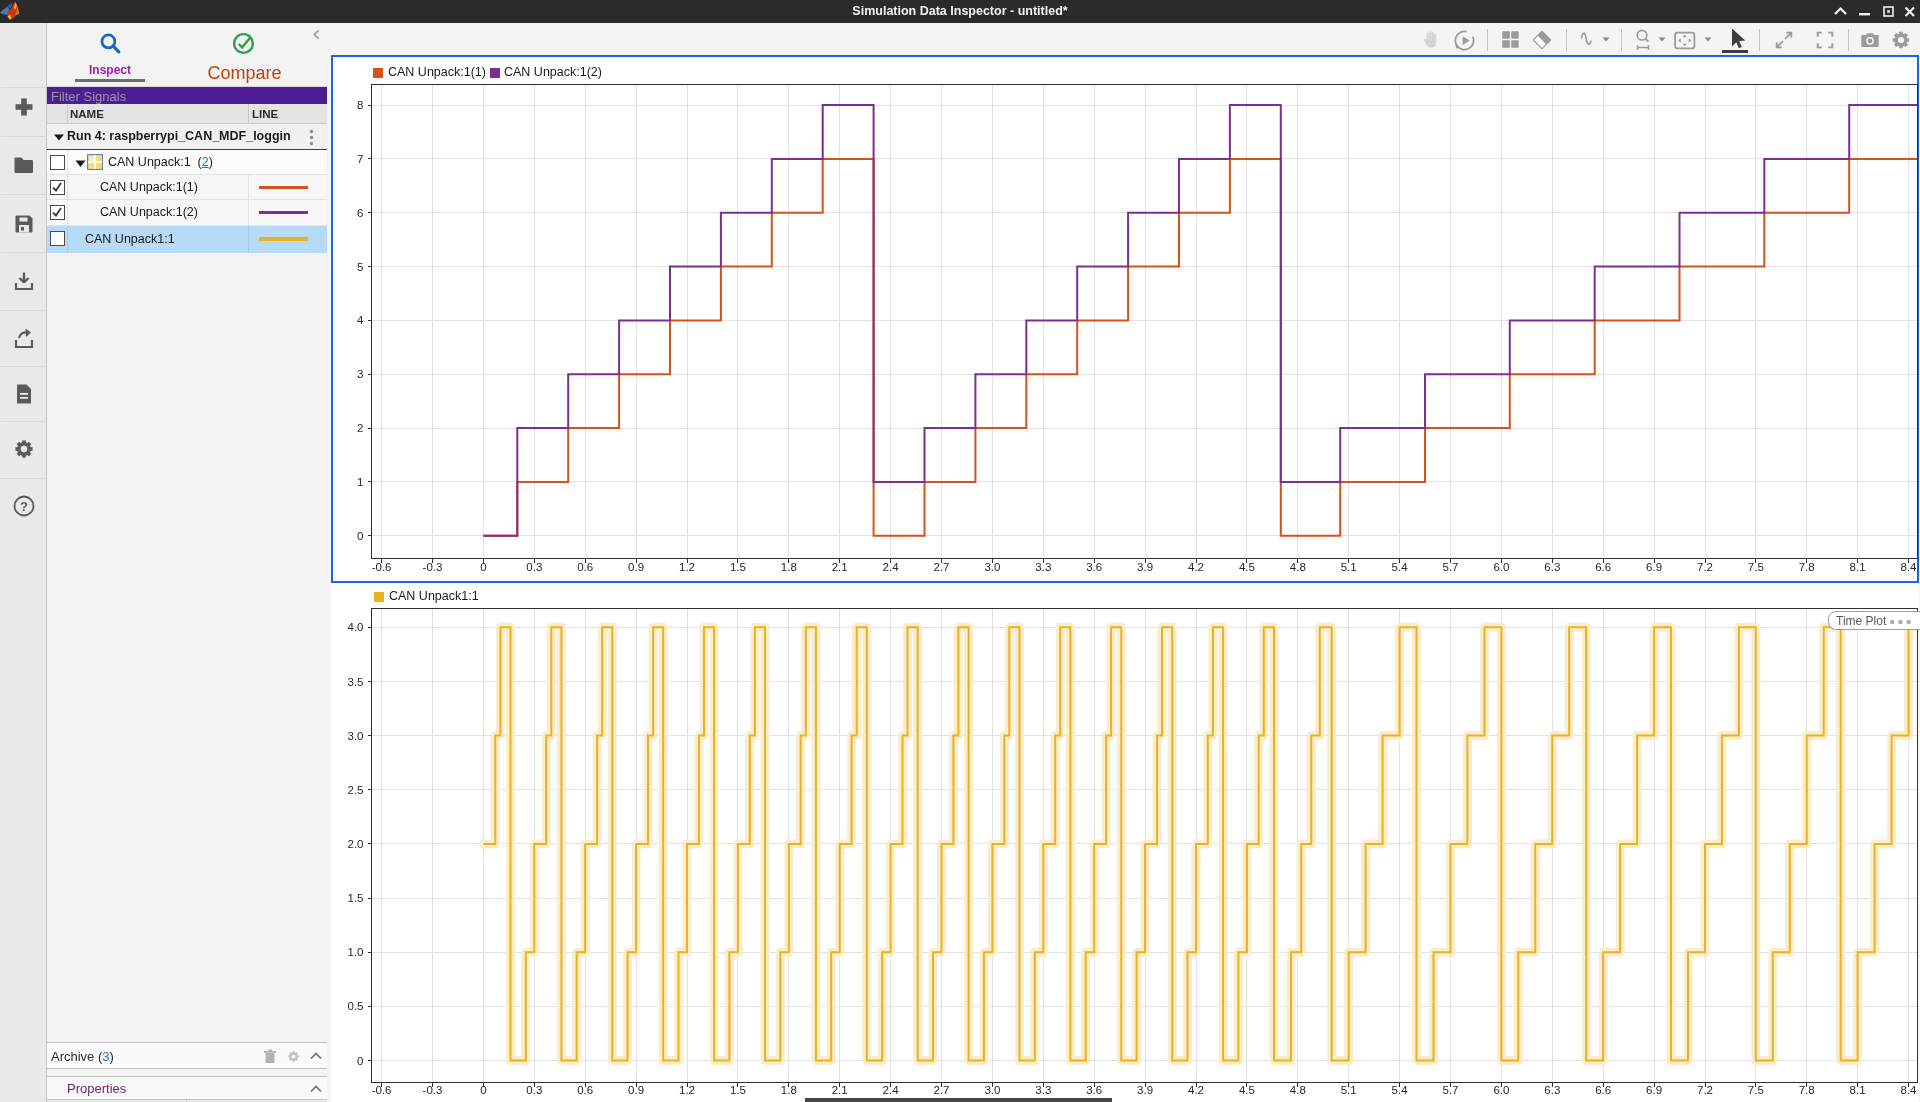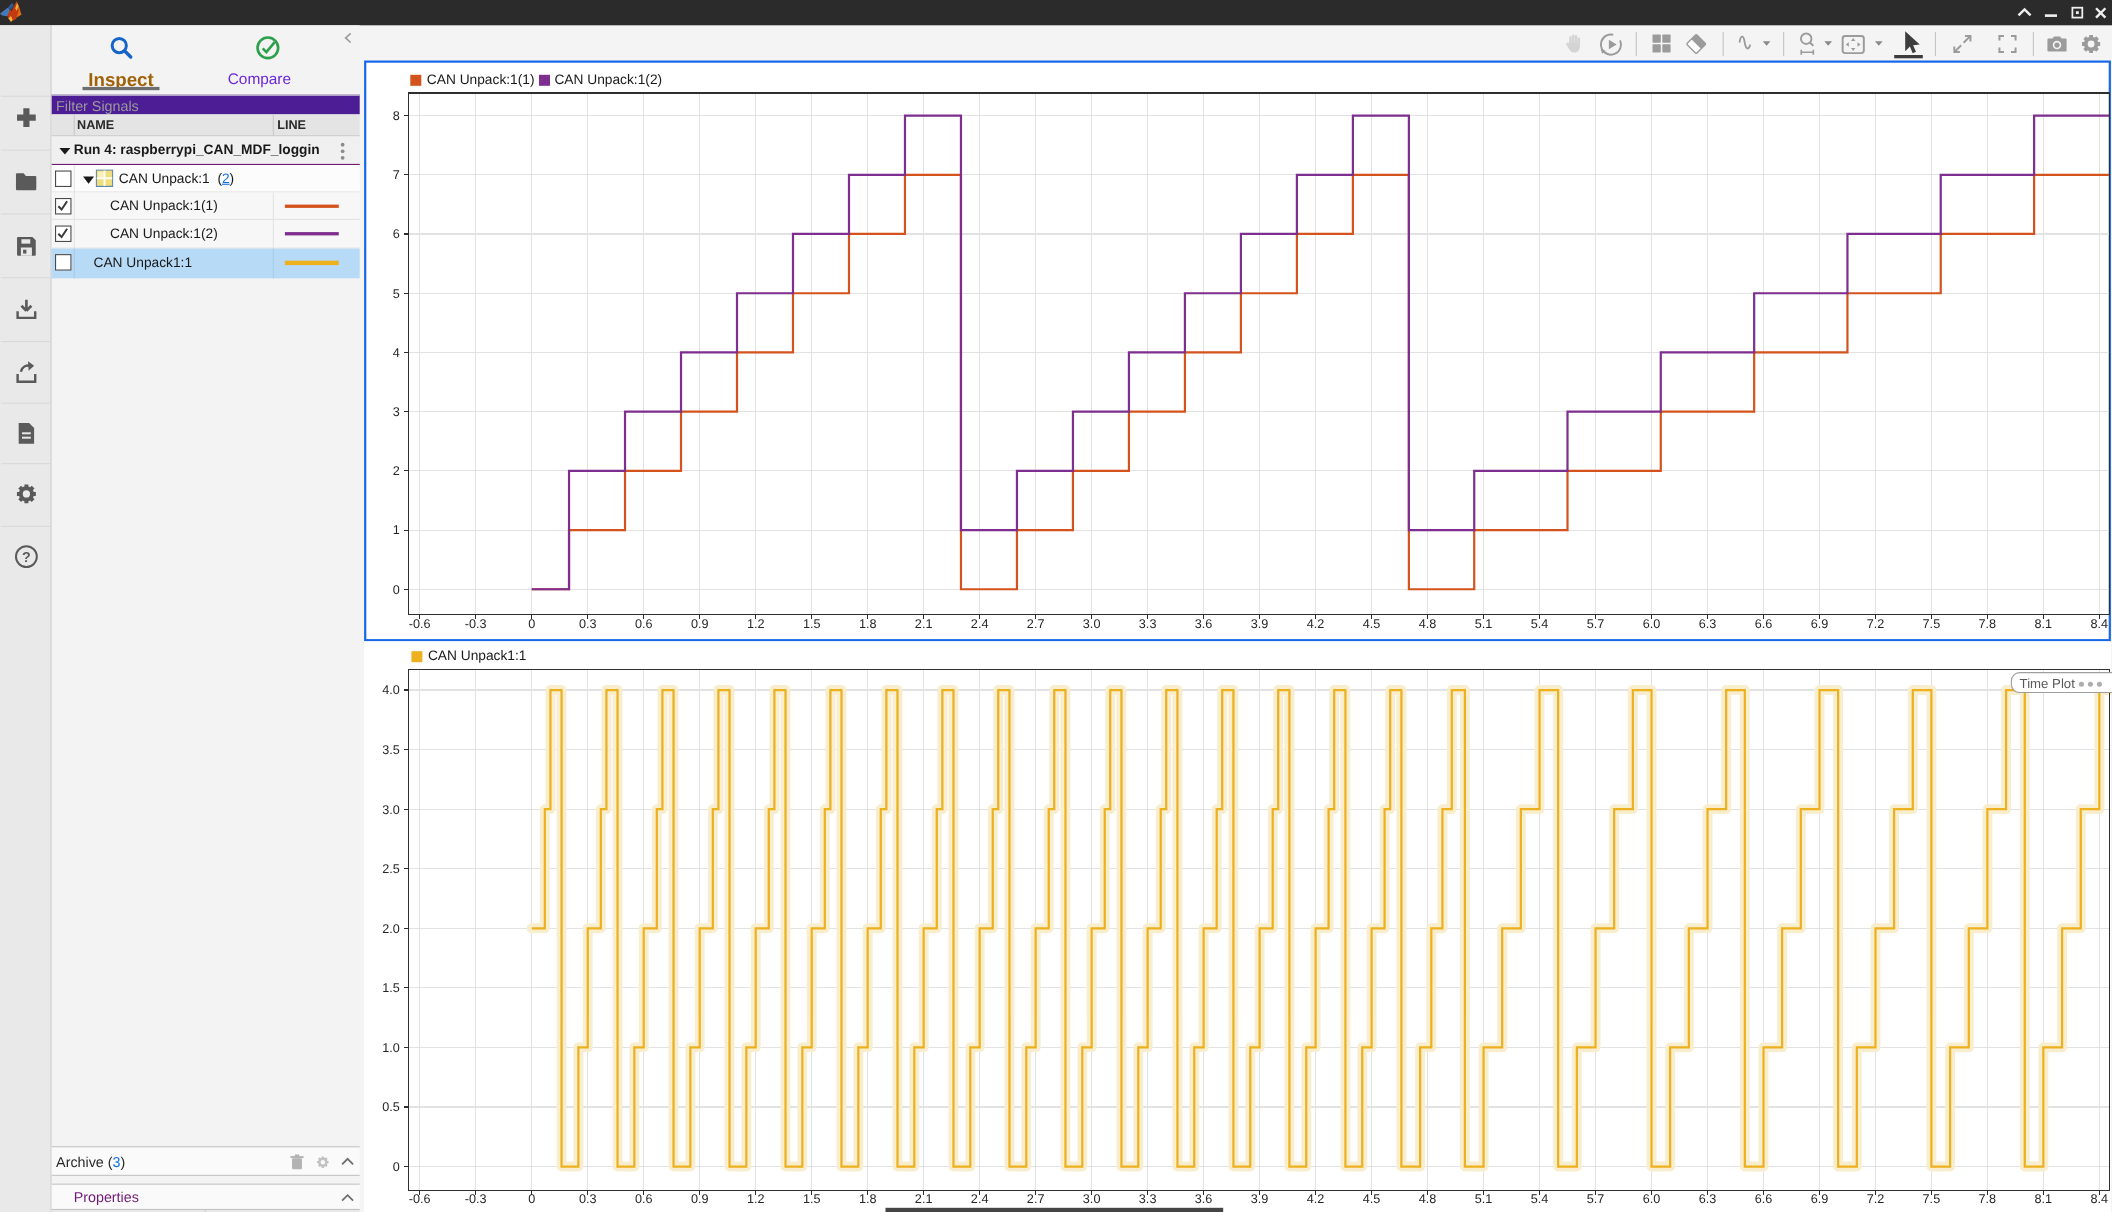--- a/index.html
+++ b/index.html
@@ -11,20 +11,21 @@
 </style></head><body>
 <div id="titlebar">
     <svg class="abs" style="left:0px;top:0px" width="23" height="22" viewBox="0 0 23 22">
       <path d="M0 12.5l7-5.5 3.5 3L15 1l3.5 8-4 8.5-4.5 2-3.5-5z" fill="#c23a10"></path>
       <path d="M15 1l2 4.5 2.5 8-4.5 2.5 2-6.5z" fill="#e06b18"></path>
       <path d="M15.5 2.5l1.2 3-1.5 4.5-1.2-2.5z" fill="#f4b13c"></path>
       <path d="M7.5 16.5l2.5 3.5 1.5-2-1.5-3.5z" fill="#f4b13c"></path>
       <path d="M0 12.5l7-5.5 2 1.7-2.5 6L2 14z" fill="#3e7bc0"></path>
       <path d="M7 7l4-4.5 1.5 2-2.2 4.2z" fill="#2e5c94"></path>
     </svg>
+    <div class="title">Simulation Data Inspector - untitled*</div>
     <svg class="abs" style="left:1830px;top:0" width="90" height="23" viewBox="0 0 90 23">
       <path d="M5 14l5.5-5.5L16 14" stroke="#efefef" stroke-width="2.2" fill="none"></path>
       <rect x="29" y="13" width="11" height="2.4" fill="#efefef"></rect>
       <rect x="54" y="7" width="9" height="9" fill="none" stroke="#efefef" stroke-width="1.6"></rect>
       <rect x="57.2" y="10.2" width="2.6" height="2.6" fill="#efefef"></rect>
       <path d="M75.5 7.5l8.5 8.5M84 7.5l-8.5 8.5" stroke="#efefef" stroke-width="2.2"></path>
     </svg>
   </div>
 <div id="leftbar">
     <div class="abs" style="left:1px;top:63.5px;width:45px;height:1px;background:#d9d9d9"></div>
@@ -75,27 +76,27 @@
     <svg class="abs" style="left:11.5px;top:471px" width="24" height="24" viewBox="0 0 24 24">
       <circle cx="12" cy="12" r="9.5" fill="none" stroke="#5a5a5a" stroke-width="1.8"></circle>
       <text x="12" y="16.5" font-size="13" font-weight="bold" fill="#5a5a5a" text-anchor="middle" font-family="Liberation Sans">?</text>
     </svg>
   </div>
 <div id="panel">
     <svg class="abs" style="left:51px;top:8px" width="25" height="25" viewBox="0 0 24 24">
       <circle cx="10" cy="10" r="6.2" fill="none" stroke="#1565c8" stroke-width="2.6"></circle>
       <line x1="14.6" y1="14.6" x2="20" y2="20" stroke="#1565c8" stroke-width="3" stroke-linecap="round"></line>
     </svg>
-    <div class="abs" style="left:33px;top:40px;width:60px;text-align:center;font-size:17px;font-weight:bold;color:#a16207">Inspect</div>
+    <div class="abs" style="left:33px;top:40px;width:60px;text-align:center;font-size:12px;font-weight:bold;color:#a21caf">Inspect</div>
     <div class="abs" style="left:28px;top:56px;width:70px;height:3px;background:#6e6e6e"></div>
     <svg class="abs" style="left:184px;top:8px" width="25" height="25" viewBox="0 0 24 24">
       <circle cx="12" cy="12" r="9" fill="none" stroke="#2da04c" stroke-width="2.3"></circle>
       <path d="M7.5 12.5l3.2 3.2L18 7" fill="none" stroke="#2da04c" stroke-width="2.3"></path>
     </svg>
-    <div class="abs" style="left:160px;top:40px;width:75px;font-size:14px;color:#6d28d9">Compare</div>
+    <div class="abs" style="left:160px;top:40px;width:75px;text-align:center;font-size:18px;color:#c2410c">Compare</div>
     <svg class="abs" style="left:264px;top:6px" width="11" height="11" viewBox="0 0 12 12">
       <path d="M8.5 1.5L3.5 6l5 4.5" stroke="#9a9a9a" stroke-width="1.6" fill="none"></path>
     </svg>
     <div class="abs" style="left:0;top:63px;width:280px;height:18px;background:#4c1d95;border-top:1px solid #d9d9d9">
       <span style="position:absolute;left:4px;top:2px;font-size:13px;color:#9a9a9a">Filter Signals</span>
     </div>
     <div class="abs" style="left:0;top:81px;width:280px;height:19.5px;background:#e4e4e4;border-bottom:1px solid #c9c9c9">
       <div class="abs" style="left:19.5px;top:0;width:1px;height:19.5px;background:#c9c9c9"></div>
       <div class="abs" style="left:201px;top:0;width:1px;height:19.5px;background:#c9c9c9"></div>
       <span style="position:absolute;left:23px;top:3.5px;font-size:11.5px;font-weight:bold;color:#2a2a2a">NAME</span>

